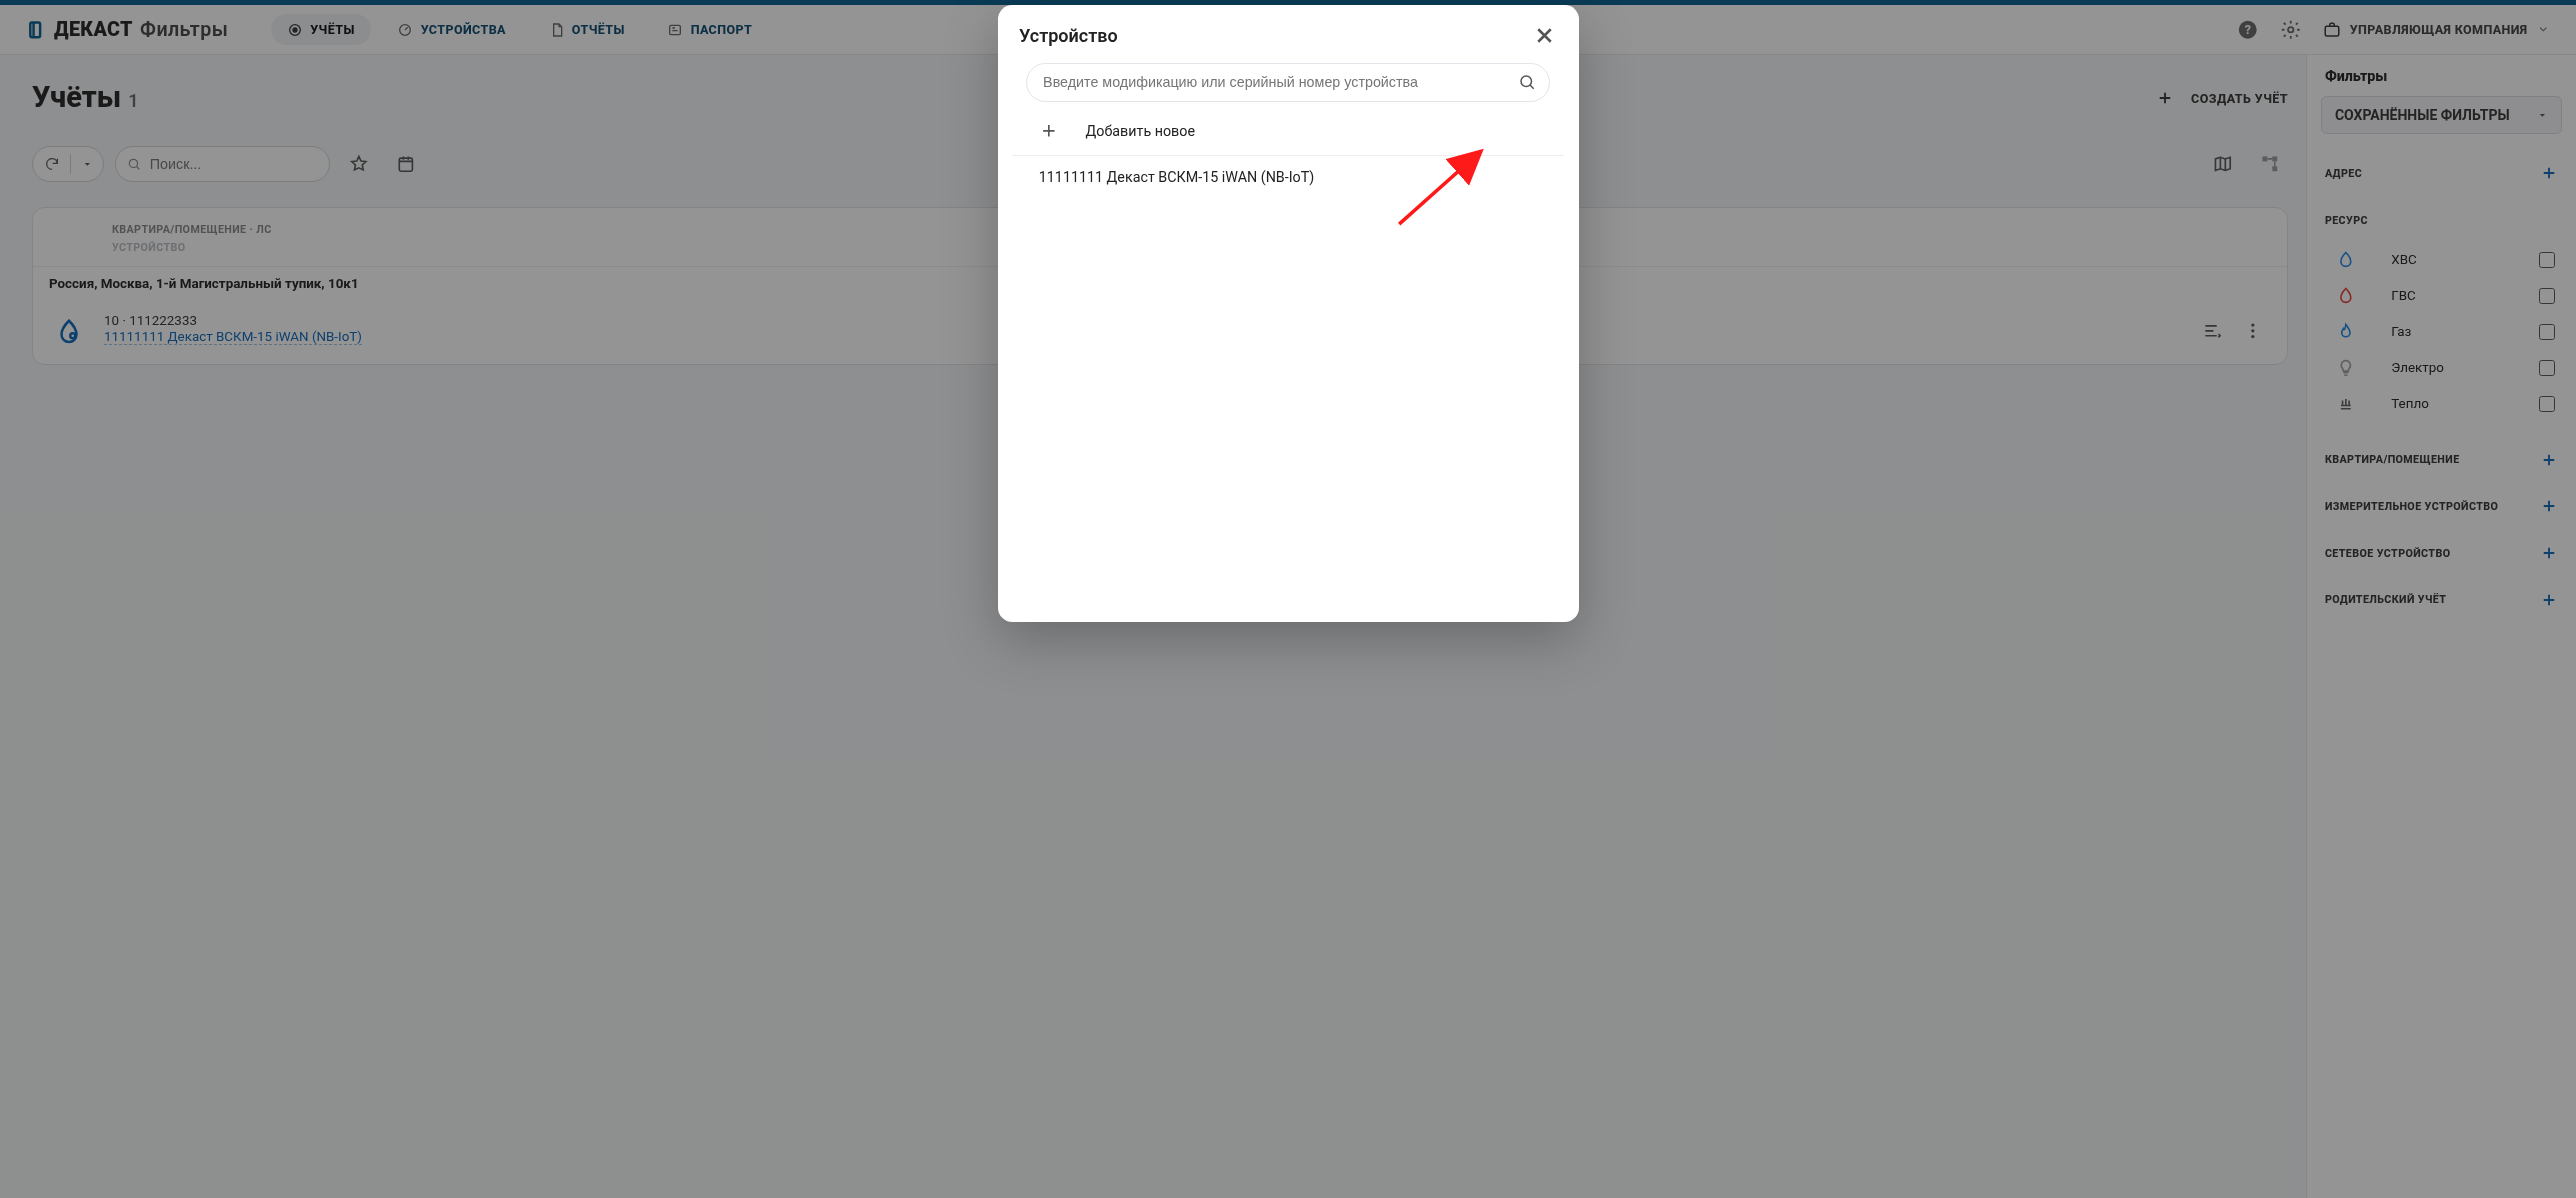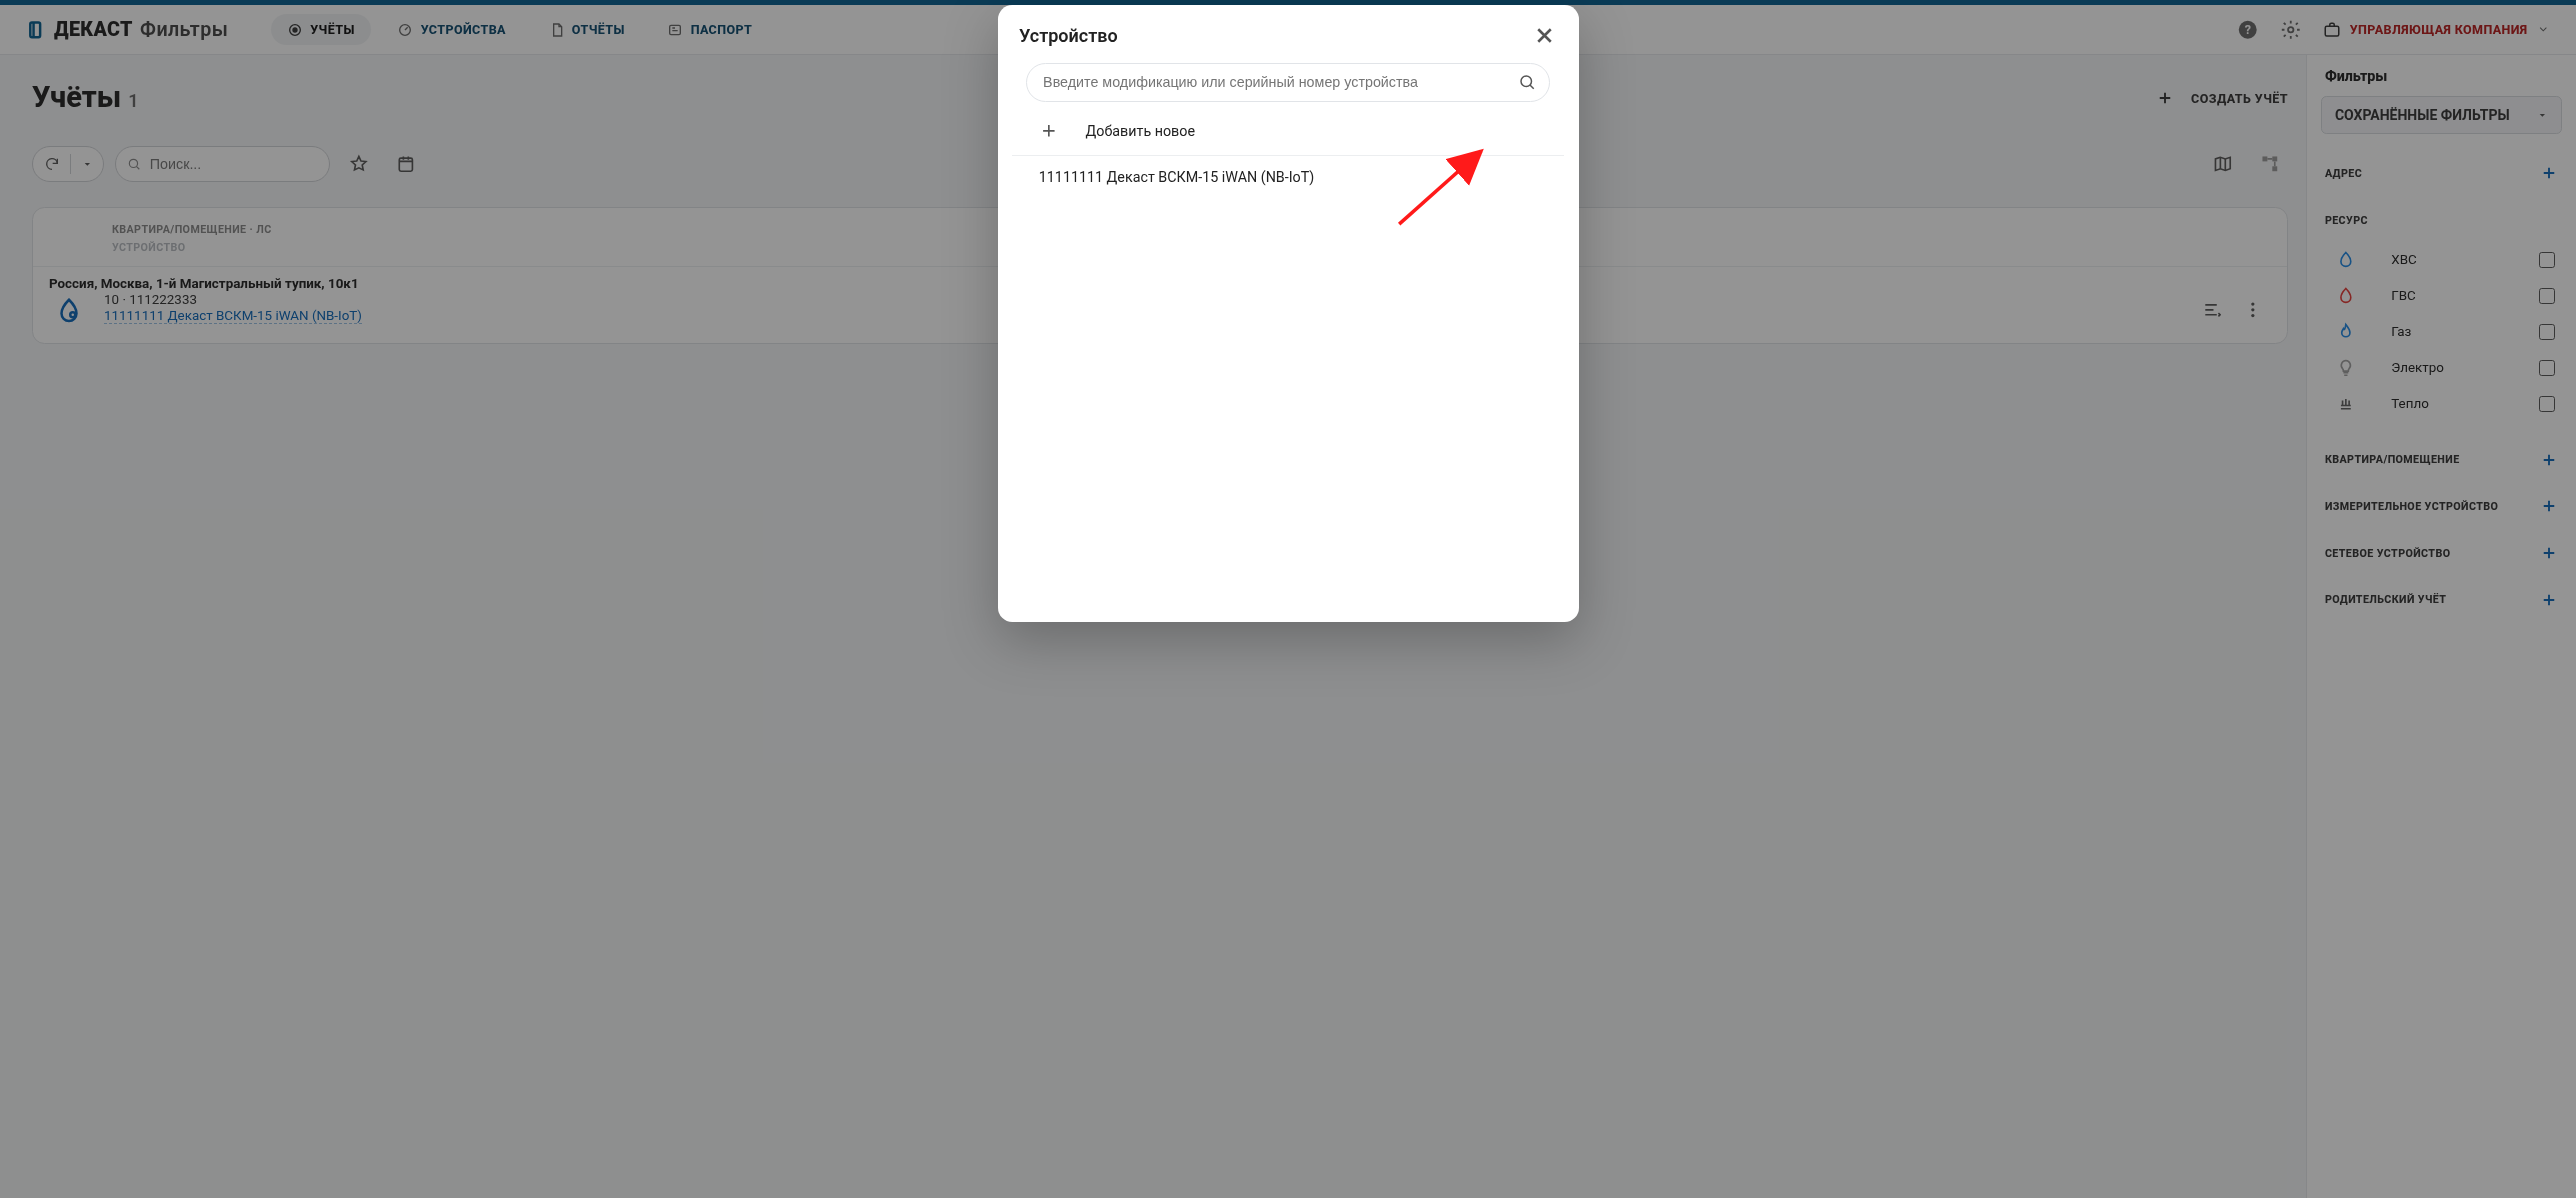--- a/index.html
+++ b/index.html
@@ -9,21 +9,21 @@
   
   .topbar { height:55px; background:#ffffff; display:flex; align-items:center; padding:0 27px; border-top:5.4px solid #045e8f; border-bottom:0.9px solid #e5e7eb; gap:21.5px; }
   .brand { display:flex; align-items:center; gap:7.2px; font-weight:900; letter-spacing:0.4px; font-size:19.7px; }
   .brand-cloud { font-weight:600; color:#444; font-size:19.7px; }
   .nav { display:flex; align-items:center; gap:10.7px; margin-left:21.5px; }
   .nav-item { display:flex; align-items:center; gap:7.2px; padding:7.2px 16px; border-radius:18px; font-weight:800; font-size:12.5px; letter-spacing:0.4px; color:#0c4a6e; cursor:pointer; }
   .nav-item.active { background:#f1f3f5; color:#111; }
   .nav-icon { width:16px; height:16px; }
   .spacer { flex:1; }
   .tb-icon { width:21.5px; height:21.5px; color:#666; cursor:pointer; }
-  .company { display:flex; align-items:center; gap:9px; font-weight:800; letter-spacing:0.4px; font-size:12.5px; color:#b91c1c; cursor:pointer; }
+  .company { display:flex; align-items:center; gap:9px; font-weight:800; letter-spacing:0.4px; font-size:12.5px; color:#404040; cursor:pointer; }
 
   
   .page { display:flex; height:calc(100% - 55px); }
   .content { flex:1; padding:25px 18px 18px 32px; overflow:auto; }
   .side { width:270px; background:#fff; border-left:0.9px solid #e5e7eb; padding:12.5px 7.2px 0 7.2px; position:relative; }
 
   .page-title-row { display:flex; align-items:baseline; justify-content:space-between; margin-bottom:32px; }
   .page-title { font-size:29px; font-weight:800; display:flex; align-items:baseline; gap:7.2px; }
   .page-count { font-size:18px; color:#666; font-weight:600; }
   .create-btn { display:flex; align-items:center; gap:17px; font-weight:800; letter-spacing:0.4px; font-size:12.5px; color:#333; cursor:pointer; }
@@ -35,21 +35,21 @@
   .pill.split .divider { width:0.9px; height:60%; background:#d0d3d7; }
   .pill.search { flex:0 0 215px; gap:9px; color:#888; }
   .pill.search input { border:none; outline:none; font-size:14.3px; width:100%; color:#333; background:transparent; }
   .sq { width:36px; height:36px; display:flex; align-items:center; justify-content:center; color:#555; cursor:pointer; }
 
   
   .card { border:0.9px solid #dfe2e6; border-radius:12.5px; background:#fff; overflow:hidden; }
   .card-head { padding:12.5px 18px 9px 79px; color:#888; font-size:10.7px; letter-spacing:0.4px; font-weight:700; line-height:1.7; }
   .card-sub { display:block; color:#b7bbc0; font-weight:700; }
   .card-body { border-top:0.9px solid #eceef0; padding:9px 16px 12.5px 16px; }
-  .addr { font-weight:700; font-size:13.4px; margin-bottom:1px; }
+  .addr { font-weight:700; font-size:13.4px; margin-bottom:22px; }
   .row-flex { display:flex; align-items:flex-start; gap:16px; }
   .res-icon { width:39px; height:39px; border-radius:9px; display:flex; align-items:center; justify-content:center; color:#0b66b9; }
   .meta { flex:1; }
   .meta-1 { font-size:13.4px; color:#333; }
   .meta-2 { font-size:13.4px; color:#0b66b9; border-bottom:0.9px dashed #9cc2e3; display:inline-block; cursor:pointer; }
   .row-actions { display:flex; gap:5.4px; align-items:center; color:#666; }
 
   
   .side-top { display:flex; align-items:center; justify-content:space-between; padding:0 10.7px 0 10.7px; }
   .side-title { font-weight:800; font-size:14.3px; }

